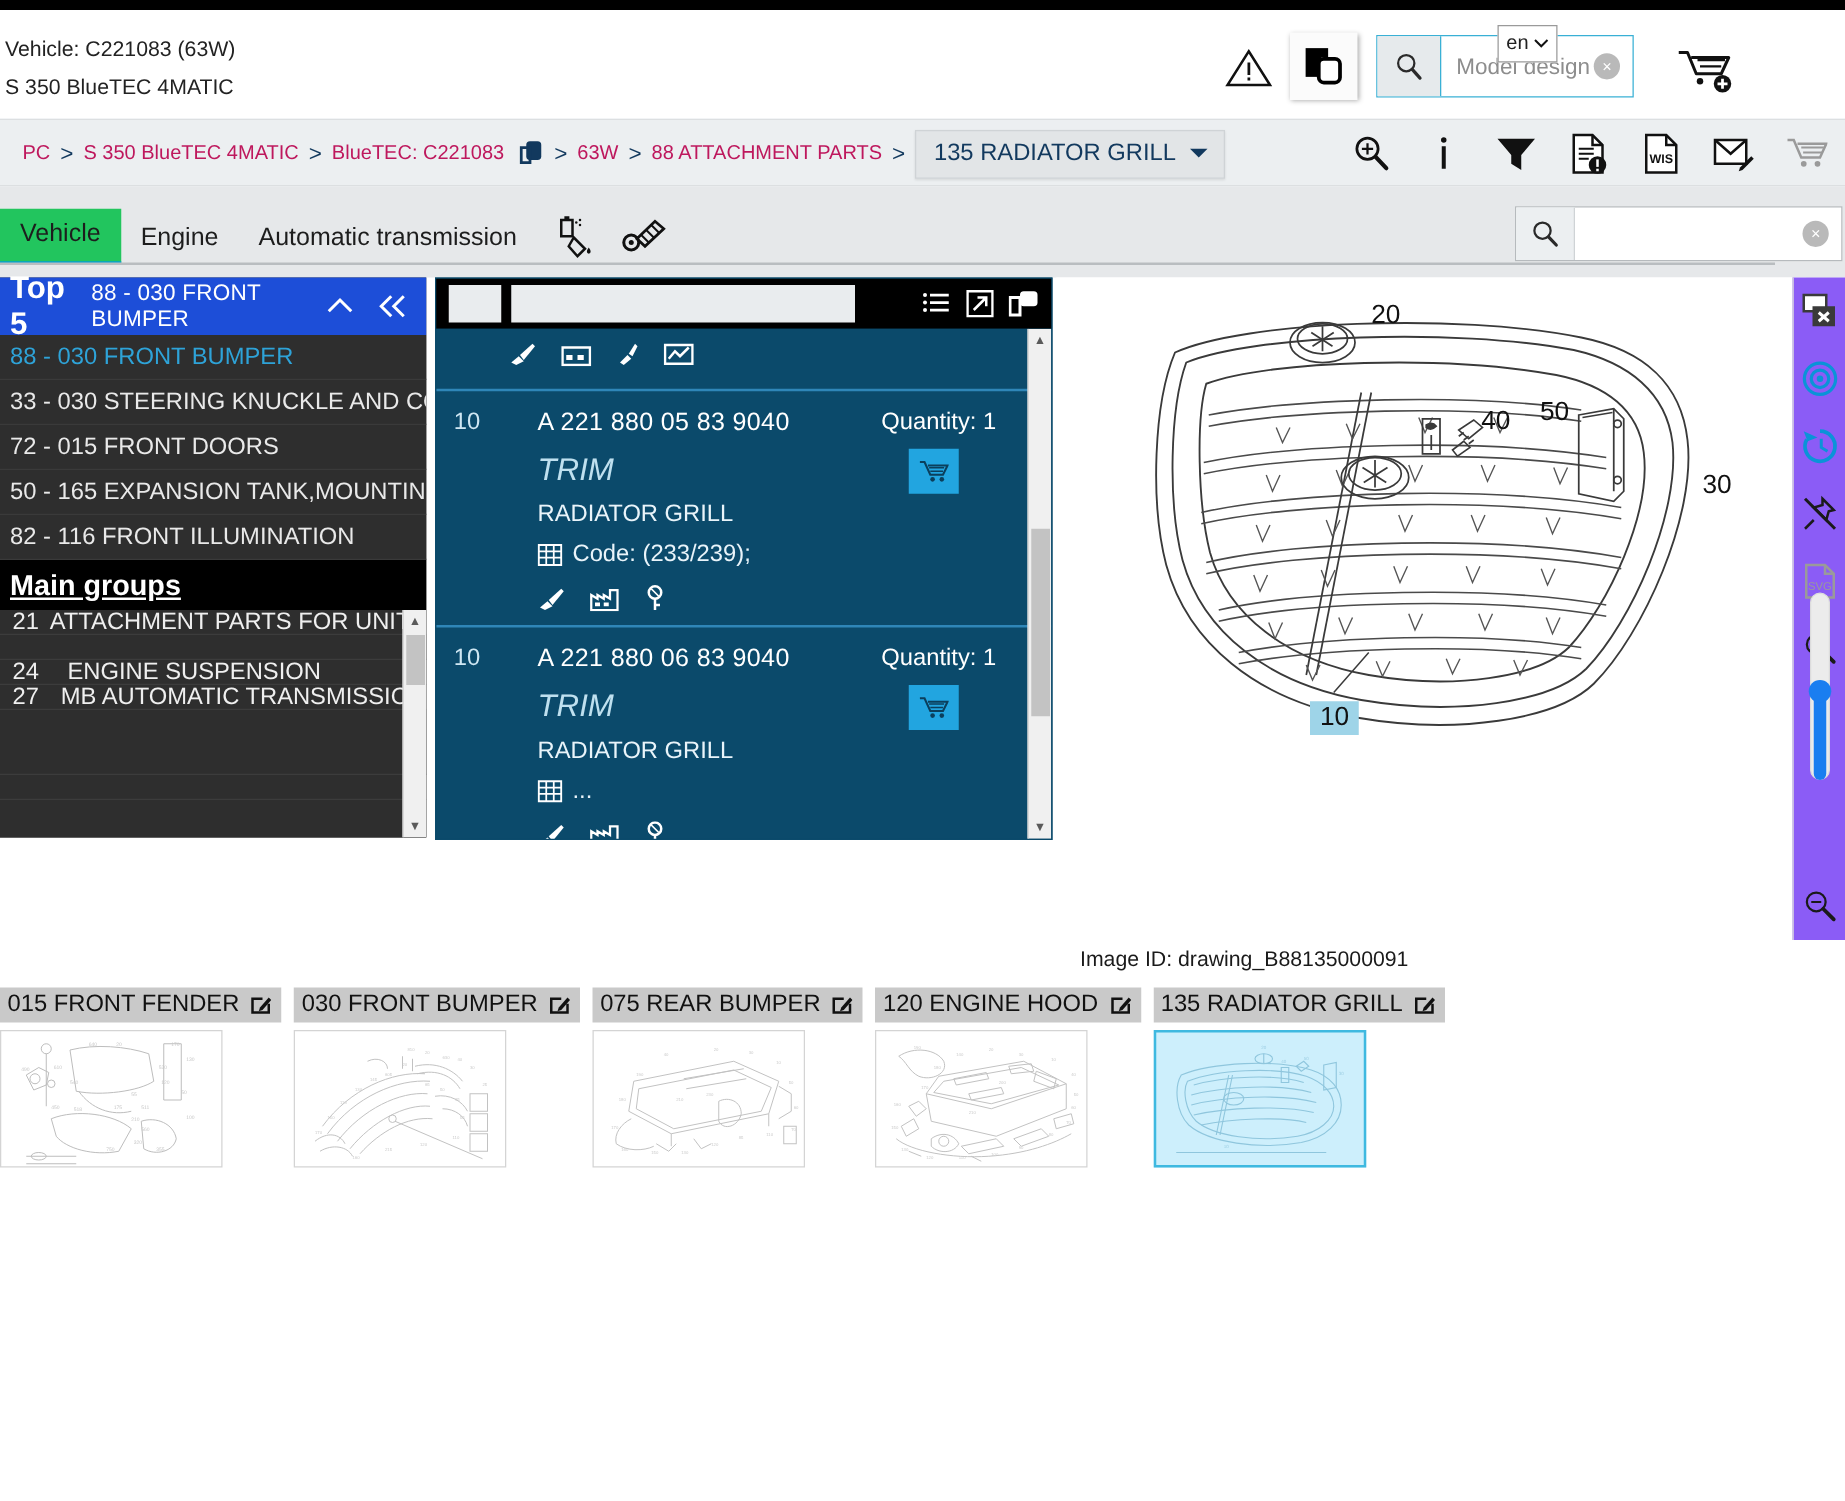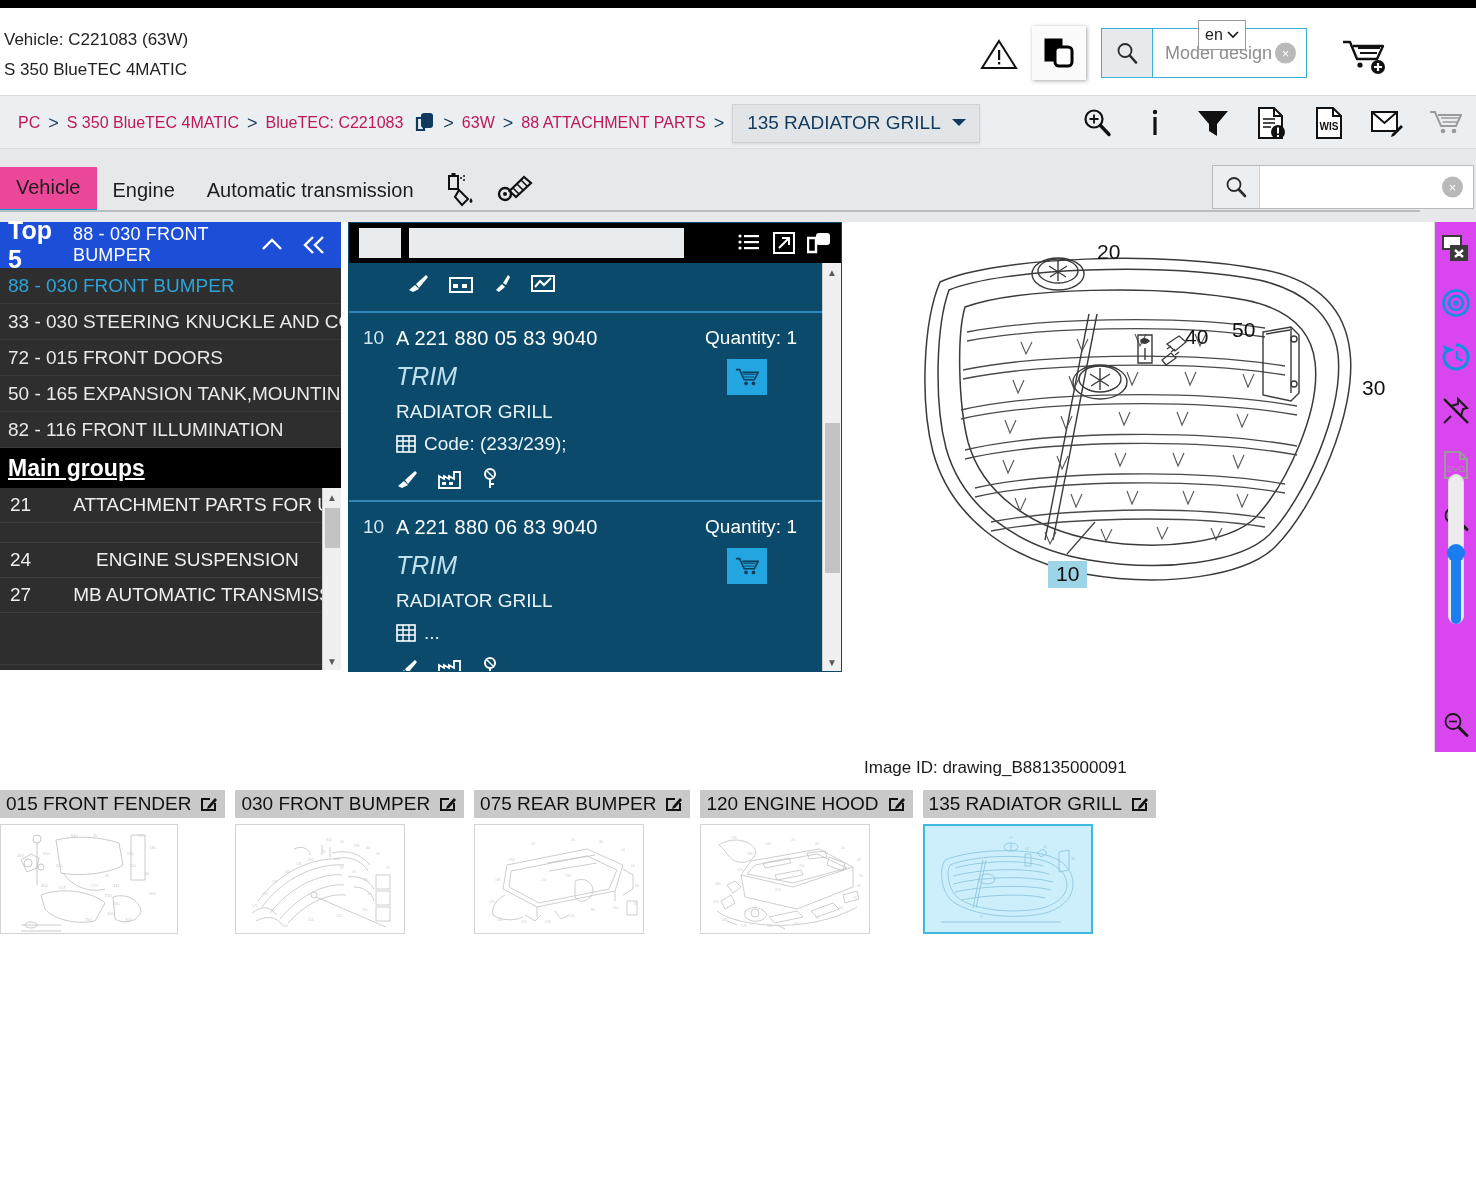--- a/index.html
+++ b/index.html
@@ -75,21 +75,21 @@
 
   .crumb-tools { position:absolute; right:14px; top:0; height:54px; display:flex; align-items:center; gap:24px; }
   .crumb-tools .ctool { width:34px; height:34px; display:flex; align-items:center; justify-content:center; }
 
   
   .tabs-row { position:absolute; left:0; top:149px; width:1476px; height:73px; background:#e6e8ea; }
   .tabs { position:absolute; left:0; top:10px; display:flex; align-items:flex-end; height:53px; }
   .tab {
     padding:9px 16px 10px 16px; font-size:20px; color:#1d1d1d; white-space:nowrap;
   }
-  .tab.active { background:#ec4899; border-bottom:3px solid #00a0d2; }
+  .tab.active { background:#22c55e; border-bottom:3px solid #00a0d2; }
   .tabicon { width:44px; height:44px; display:flex; align-items:center; justify-content:center; margin-left:10px; }
   .tabs-underline { position:absolute; left:0; top:61px; width:1420px; height:2px; background:#b9bdc0; }
 
   .main-search {
     position:absolute; left:1212px; top:165px; width:262px; height:44px;
     border:1px solid #b6babd; background:#fff; display:flex;
   }
   .main-search .sbtn { width:47px; height:42px; background:#eceff1; border-right:1px solid #cfd3d6;
     display:flex; align-items:center; justify-content:center; }
   .main-search .sfield { flex:1; position:relative; display:flex; align-items:center; }
@@ -113,22 +113,22 @@
     height:36px; display:flex; align-items:center; padding-left:8px;
     font-size:19px; color:#e9e9e9; border-bottom:1px solid #3a3a3a; white-space:nowrap; overflow:hidden;
   }
   .navitem.sel { color:#2ea3d8; }
 
   .mg-head { height:40px; background:#000; color:#fff; display:flex; align-items:center; padding-left:8px; }
   .mg-head span { font-size:23px; font-weight:bold;text-decoration:underline; }
 
   .mgwrap { position:relative; height:182px; overflow:hidden; background:#2e2e2e; }
   .mgitem {
-    height:35px; display:flex; align-items:center; font-size:19px; color:#efefef;
-    border-bottom:1px solid #3c3c3c; padding-left:10px; white-space:nowrap;gap:42px;
+    height:20px; display:flex; align-items:center; font-size:19px; color:#efefef;
+    border-bottom:1px solid #3c3c3c; padding-left:10px; white-space:nowrap;
   }
   .mgitem .code { width:44px; display:inline-block; }
   .mgspacer { height:20px; border-bottom:1px solid #3c3c3c; background:#2e2e2e; }
 
   .vscroll {
     position:absolute; right:0; top:0; width:19px; height:100%; background:#f0f0f0;
     border-left:1px solid #cfcfcf;
   }
   .vscroll .arrow { height:18px; display:flex; align-items:center; justify-content:center; font-size:10px; color:#5a5a5a; }
   .vscroll .arrow.bot { position:absolute; bottom:0; left:0; right:0; }
@@ -140,40 +140,40 @@
   .ph-box { width:42px; height:30px; background:#e9ecee; }
   .ph-field { width:275px; height:30px; background:#e9ecee; }
   .ph-icons { margin-left:auto; display:flex; align-items:center; gap:11px; }
   .ph-icons .pi { width:24px; height:24px; display:flex; align-items:center; justify-content:center; }
 
   .parts-body { position:relative; height:408px; overflow:hidden; background:#0b4a6b; }
   .part-partial { height:48px; padding:0 0 0 58px; display:flex; align-items:flex-start; }
   .rowicons { display:flex; gap:20px; align-items:center; height:40px; }
   .part-row { border-top:2px solid #2f86b8; position:relative; padding:14px 0 10px 18px; }
   .pr-pos { position:absolute; left:14px; top:14px; font-size:19px; color:#cfe7f3; }
-  .pr-main { margin-left:29px; }
+  .pr-main { margin-left:63px; }
   .pr-num { font-size:20px; color:#ffffff; letter-spacing:.3px; }
   .pr-desc { font-size:25px; color:#bfe0ef; margin-top:12px;font-style:italic; }
   .pr-desc2 { font-size:19px; color:#e9f4fa; margin-top:10px; }
   .pr-code { font-size:19px; color:#e9f4fa; margin-top:10px; display:flex; align-items:center; gap:8px; }
   .pr-icons { margin-top:13px; display:flex; gap:20px; align-items:center; }
   .pr-qty { position:absolute; right:44px; top:14px; font-size:19px; color:#fff; }
   .pr-cart {
     position:absolute; right:74px; top:46px; width:40px; height:36px; background:#22a5e0;
     display:flex; align-items:center; justify-content:center;
   }
 
   
   .drawing { position:absolute; left:845px; top:222px; width:600px; height:530px; background:#fff; }
   .callout { position:absolute; font-size:21px; color:#111; }
   .callout.hl { background:#9ed4e8; padding:1px 8px 2px 8px; }
 
   .rtoolbar {
     position:absolute; right:0; top:222px; width:42px; height:530px;
-    background:#d946ef; border-left:1px solid #dcdcdc;
+    background:#8b5cf6; border-left:1px solid #dcdcdc;
   }
   .rtool { width:42px; height:54px; display:flex; align-items:center; justify-content:center; }
   .zoomslider { position:absolute; left:13px; top:252px; width:16px; height:150px; }
   .zs-track { position:absolute; left:0; top:0; width:16px; height:150px; background:#ececec; border-radius:8px; border:1px solid #dcdcdc;}
   .zs-fill { position:absolute; left:3px; bottom:0; width:10px; height:72px; background:#1a7ef0; border-radius:5px;}
   .zs-knob { position:absolute; left:-1px; bottom:62px; width:18px; height:18px; border-radius:50%; background:#1a7ef0; }
 
   .imgid { position:absolute; left:864px; top:758px; font-size:17px; color:#1a1a1a; }
 
   

